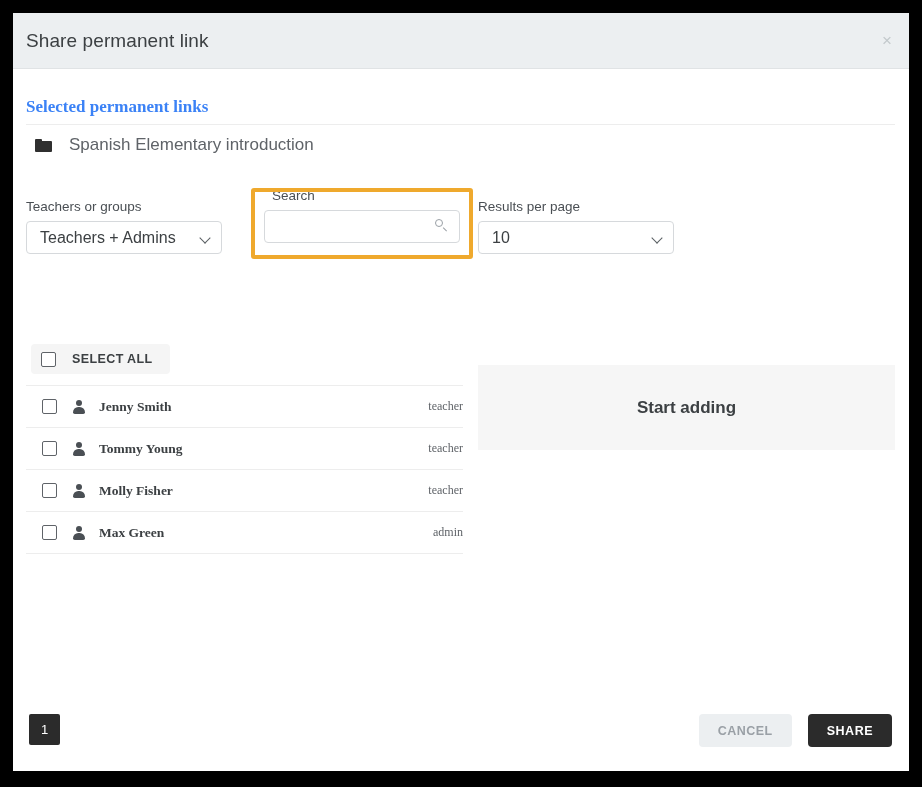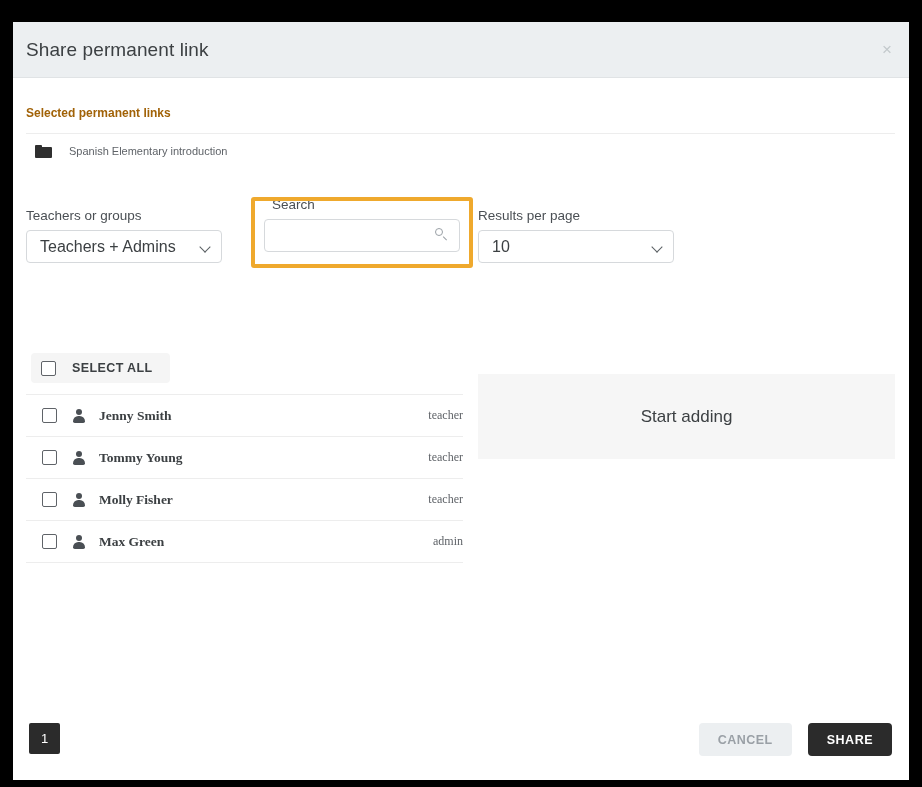--- a/index.html
+++ b/index.html
@@ -15,21 +15,21 @@
   }
 
   
   .frame {
     position: absolute;
     left: 0; top: 0;
     width: 922px;
     height: 787px;
     background: #000000;
     box-sizing: border-box;
-    padding: 22px 13px 16px 13px;
+    padding: 13px 13px 16px 13px;
   }
 
   
   .dialog {
     position: relative;
     width: 896px;
     height: 758px;
     background: #ffffff;
     box-sizing: border-box;
     overflow: hidden;
@@ -69,23 +69,24 @@
   .dialog-body {
     position: relative;
     height: 645px;
     background: #fff;
   }
 
   .section-title {
     position: absolute;
     left: 13px;
     top: 28px;
-    font-size: 12px;
+    font-size: 17px;
     font-weight: bold;
-    color: #a16207;
+    color: #3b82f6;
+    font-family: Liberation Serif, serif;
   }
 
   .divider-full {
     position: absolute;
     left: 13px;
     top: 55px;
     width: 869px;
     height: 1px;
     background: #ededed;
   }
@@ -115,21 +116,21 @@
   }
   .folder-icon::after {
     content: "";
     position: absolute;
     left: 0; top: 3px;
     width: 17px; height: 11px;
     background: #2f2f2f;
     border-radius: 1px;
   }
   .selected-item-label {
-    font-size: 11px;
+    font-size: 17px;
     color: #5f6368;
   }
 
   
   .controls {
     position: absolute;
     left: 0;
     top: 130px;
     width: 100%;
     height: 80px;
@@ -333,21 +334,21 @@
     top: 296px;
     width: 417px;
     height: 85px;
     background: #f6f6f6;
     display: flex;
     align-items: center;
     justify-content: center;
   }
   .start-panel-label {
     font-size: 17px;
-    font-weight: normal;
+    font-weight: bold;
     color: #3c4043;
   }
 
   
   .dialog-footer {
     position: absolute;
     left: 0;
     bottom: 0;
     width: 100%;
     height: 57px;

